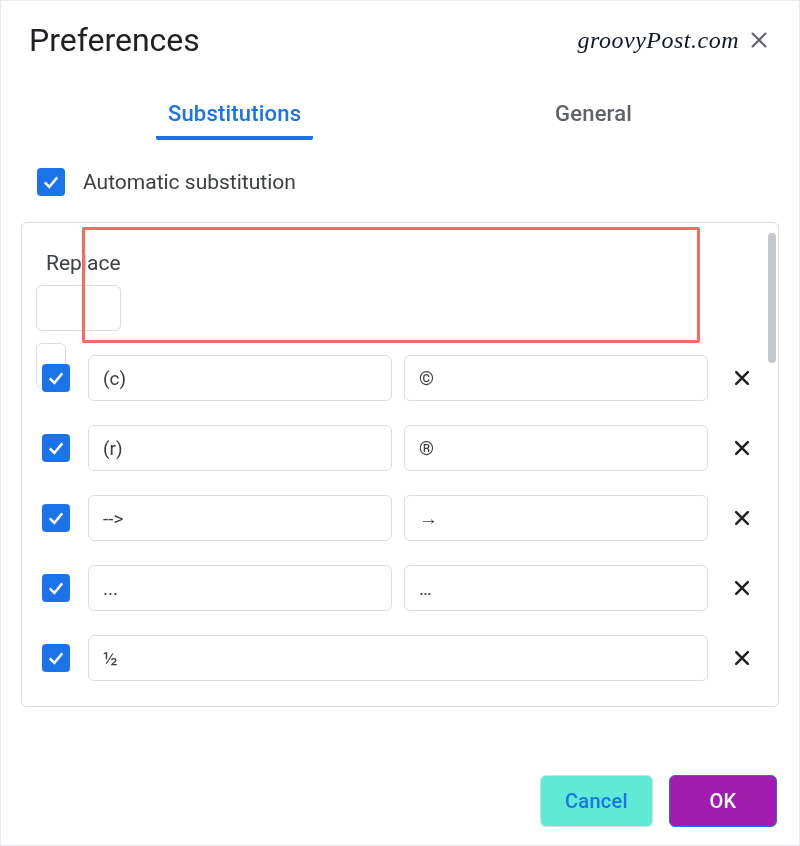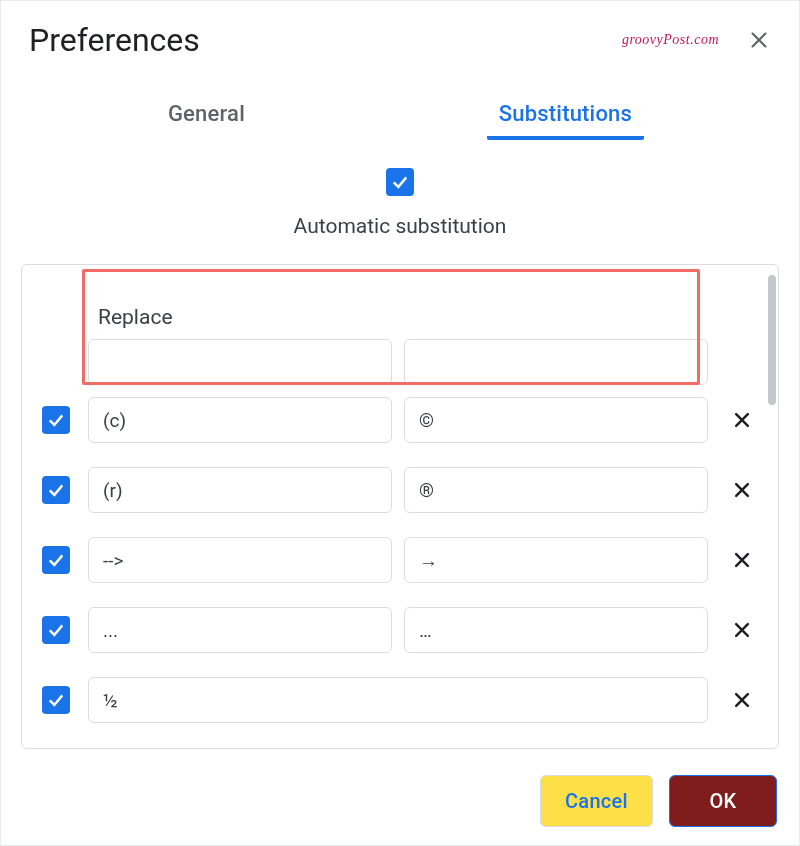--- a/index.html
+++ b/index.html
@@ -23,23 +23,23 @@
   }
   .title {
     font-size: 32px;
     font-weight: 400;
     color: #202124;
     flex: 1;
   }
   .watermark {
     font-family: Georgia, "Times New Roman", serif;
     font-style: italic;
-    color: #be185d;
-    font-size: 14px;
-    margin-right: 24px;
+    color: #0f172a;
+    font-size: 24px;
+    margin-right: 4px;
     letter-spacing: .5px;
   }
   .close-icon {
     width: 32px; height: 32px;
     display: inline-flex; align-items: center; justify-content: center;
     cursor: pointer;
     color: #5f6368;
   }
   .close-icon svg { width: 22px; height: 22px; }
 
@@ -66,21 +66,20 @@
   }
 
   
   .auto-row {
     display: flex;
     align-items: center;
     gap: 18px;
     padding: 28px 36px 12px;
     font-size: 21px;
     color: #3c4043;
-    flex-direction: column;
   }
   .cb {
     width: 28px; height: 28px; border-radius: 4px;
     background: #1a73e8;
     display: inline-flex; align-items: center; justify-content: center;
     cursor: pointer;
     flex-shrink: 0;
   }
   .cb svg { width: 20px; height: 20px; stroke: #fff; stroke-width: 3; fill: none; }
 
@@ -111,21 +110,21 @@
     pointer-events: none;
   }
 
   .row {
     display: flex;
     align-items: center;
     gap: 12px;
     padding: 0 14px;
     height: 70px;
   }
-  .row.header-row { height: 120px; align-items: flex-end; padding-top: 14px; }
+  .row.header-row { height: 120px; align-items: flex-start; padding-top: 14px; flex-direction: column; }
   .col-check { width: 40px; display:flex; align-items:center; justify-content:center; }
   .col-replace, .col-with { flex: 1; min-width: 0; }
   .col-del { width: 44px; display:flex; align-items:center; justify-content:center; }
 
   .col-head {
     font-size: 21px;
     color: #3c4043;
     margin: 2px 0 10px 10px;
   }
   .field {
@@ -160,46 +159,46 @@
     min-width: 108px;
     border-radius: 6px;
     font-size: 20px;
     font-weight: 500;
     display: inline-flex; align-items:center; justify-content:center;
     padding: 0 24px;
     cursor: pointer;
     letter-spacing: .3px;
   }
   .btn.secondary {
-    background: #fde047;
+    background: #5eead4;
     color: #1a73e8;
     border: 1px solid #dadce0;
   }
   .btn.primary {
-    background: #7f1d1d;
+    background: #a21caf;
     color: #fff;
     border: 1px solid #1a73e8;
   }
 </style>
 </head>
 <body>
 
 <div class="header">
   <div class="title">Preferences</div>
   <div class="watermark">groovyPost.com</div>
   <div class="close-icon">
     <svg viewBox="0 0 24 24">
         <path d="M5 5 L19 19 M19 5 L5 19" stroke="currentColor" stroke-width="2.4" fill="none" stroke-linecap="round"></path>
       </svg>
   </div>
 </div>
 
 <div class="tabs">
+  <div class="tab active">Substitutions</div>
   <div class="tab">General</div>
-  <div class="tab active">Substitutions</div>
 </div>
 
 <div class="auto-row">
   <span class="cb">
     <svg viewBox="0 0 24 24">
         <polyline points="4.5 12.5 10 18 19.5 6.5"></polyline>
       </svg>
   </span>
   <span>Automatic substitution</span>
 </div>

